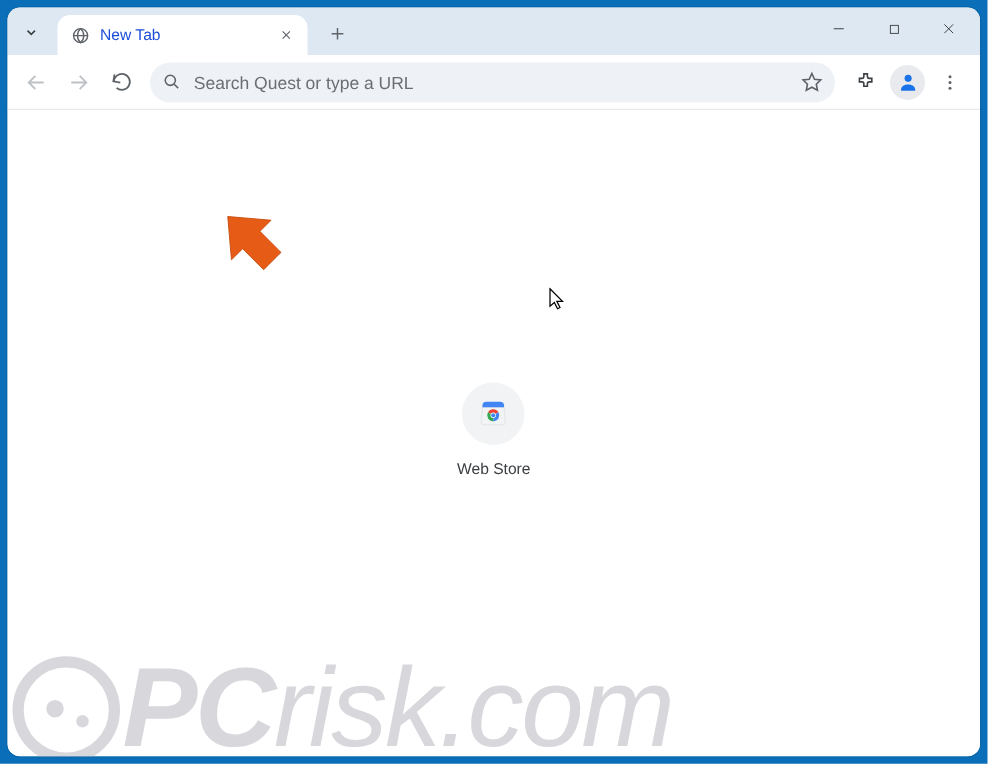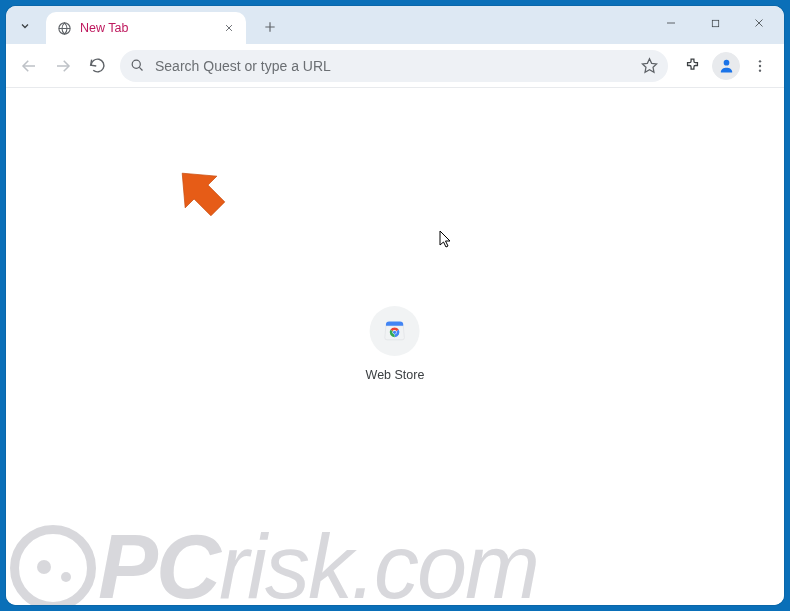--- a/index.html
+++ b/index.html
@@ -37,21 +37,21 @@
     display:flex; align-items:center;
     padding: 0 8px 0 10px;
     min-width: 200px;
     gap: 8px;
     position: relative;
   }
   .tab .favicon {
     width: 16px; height: 16px; display:flex; align-items:center; justify-content:center;
     color: #5f6368;
   }
-  .tab .title { font-size: 12.5px; color: #be185d; flex:1; white-space:nowrap; overflow:hidden; text-overflow:ellipsis; }
+  .tab .title { font-size: 12.5px; color: #1d4ed8; flex:1; white-space:nowrap; overflow:hidden; text-overflow:ellipsis; }
   .tab .close {
     width: 18px; height: 18px; border-radius: 50%;
     display:flex; align-items:center; justify-content:center;
     color:#5f6368; cursor:pointer;
   }
   .newtab-btn {
     width: 28px; height: 28px; border-radius: 50%;
     display:flex; align-items:center; justify-content:center;
     color:#5f6368; cursor:pointer; margin: 0 0 2px 6px;
   }

